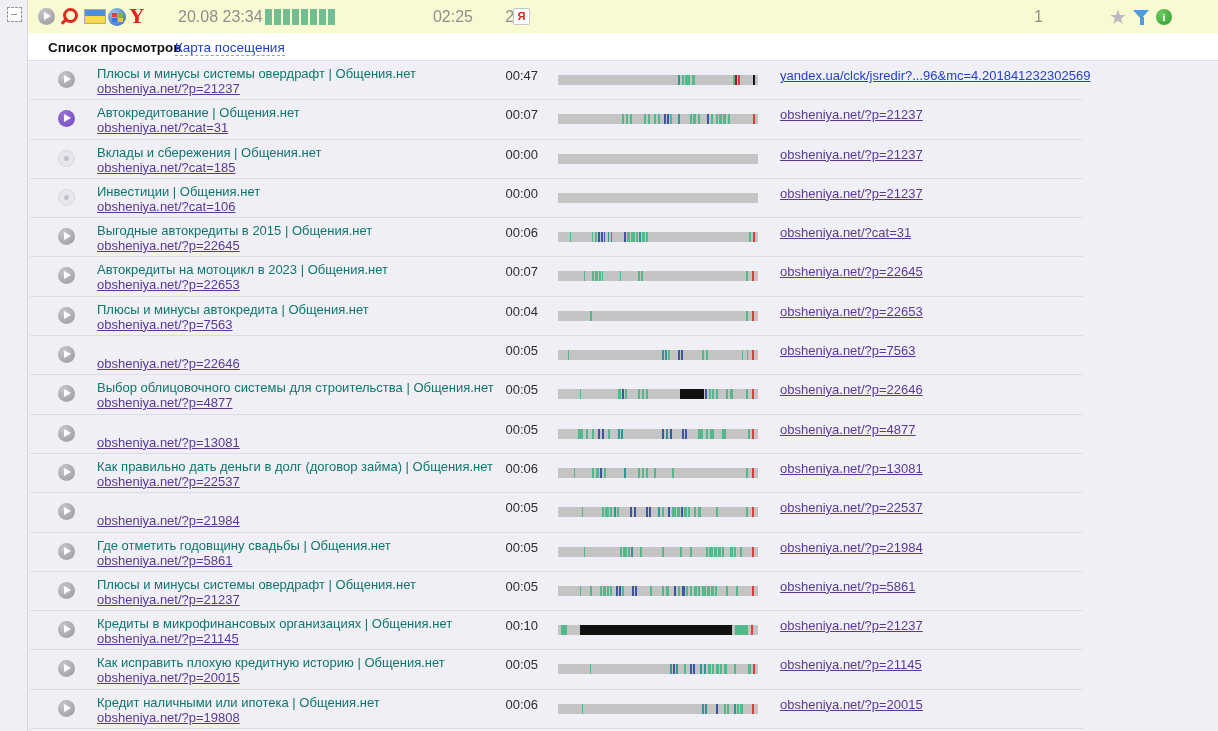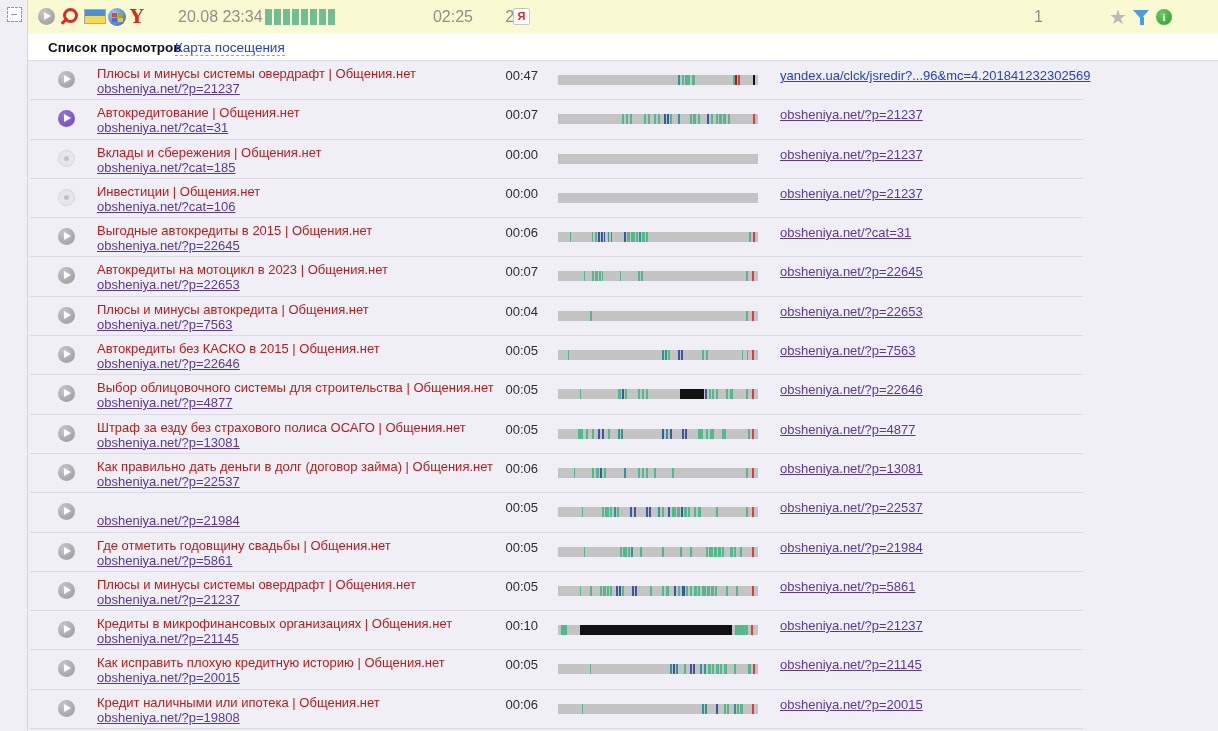--- a/index.html
+++ b/index.html
@@ -67,21 +67,21 @@
   
   .tabs{position:absolute;left:0;top:33px;right:0;height:27px;background:#fff;}
   .tab-active{position:absolute;left:20px;top:7px;font-size:13.5px;font-weight:bold;color:#111;}
   .tab-link{position:absolute;left:147px;top:7px;font-size:13.5px;color:#2440cf;text-decoration:none;border-bottom:1px dashed #8fa0dc;cursor:pointer;}
 
   
   .rows{position:absolute;left:0;top:60px;right:0;bottom:0;background:#f0eff5;border-top:1px solid #dddce4;overflow:hidden;}
   .vrow{position:relative;height:39.3px;}
   .vrow .sep{position:absolute;left:2px;bottom:0;width:1053px;height:1px;background:#dcdbe3;}
   .vrow .picon{position:absolute;left:30px;top:10px;}
-  .vrow .ptitle{position:absolute;left:69px;top:5px;font-size:13px;color:#b91c1c;white-space:nowrap;}
+  .vrow .ptitle{position:absolute;left:69px;top:5px;font-size:13px;color:#0f766e;white-space:nowrap;}
   .vrow .purl{position:absolute;left:69px;top:20px;font-size:13px;white-space:nowrap;}
   .vrow .dur{position:absolute;left:430px;top:7px;width:80px;text-align:right;font-size:13px;color:#2d2d2d;}
   .vrow .bar{position:absolute;left:530px;top:14px;width:200px;height:10px;background:#c4c4c4;}
   .vrow .bar .stripe{position:absolute;top:0;height:10px;}
   .vrow .ref{position:absolute;left:752px;top:7px;font-size:13px;white-space:nowrap;}
 </style>
 </head>
 <body>
 
 <div class="screen">
@@ -281,21 +281,20 @@
             <div class="stripe" style="left: 16%; width: 0.8%; background: rgb(84, 185, 138);"></div>
             <div class="stripe" style="left: 94%; width: 0.8%; background: rgb(84, 185, 138);"></div>
             <div class="stripe" style="left: 97%; width: 0.9%; background: rgb(226, 59, 59);"></div>
           </span>
     <a class="ref purplelink" href="#">obsheniya.net/?p=22653</a>
     <span class="sep"></span>
   </div>
 
   <div class="vrow">
     <span class="picon playicon played"></span>
-    <span class="ptitle">Автокредиты без КАСКО в 2015 | Общения.нет</span>
     <a class="purl purplelink" href="#">obsheniya.net/?p=22646</a>
     <span class="dur">00:05</span>
     <span class="bar">
             <div class="stripe" style="left: 5%; width: 0.7%; background: rgb(84, 185, 138);"></div>
             <div class="stripe" style="left: 52%; width: 0.8%; background: rgb(46, 149, 153);"></div>
             <div class="stripe" style="left: 53.5%; width: 1%; background: rgb(46, 149, 153);"></div>
             <div class="stripe" style="left: 55%; width: 0.8%; background: rgb(84, 185, 138);"></div>
             <div class="stripe" style="left: 60%; width: 0.9%; background: rgb(58, 86, 165);"></div>
             <div class="stripe" style="left: 61.5%; width: 0.9%; background: rgb(58, 86, 165);"></div>
             <div class="stripe" style="left: 72%; width: 0.8%; background: rgb(84, 185, 138);"></div>
@@ -330,21 +329,20 @@
             <div class="stripe" style="left: 86%; width: 1.5%; background: rgb(84, 185, 138);"></div>
             <div class="stripe" style="left: 94%; width: 0.8%; background: rgb(84, 185, 138);"></div>
             <div class="stripe" style="left: 97%; width: 0.9%; background: rgb(226, 59, 59);"></div>
           </span>
     <a class="ref purplelink" href="#">obsheniya.net/?p=22646</a>
     <span class="sep"></span>
   </div>
 
   <div class="vrow">
     <span class="picon playicon played"></span>
-    <span class="ptitle">Штраф за езду без страхового полиса ОСАГО | Общения.нет</span>
     <a class="purl purplelink" href="#">obsheniya.net/?p=13081</a>
     <span class="dur">00:05</span>
     <span class="bar">
             <div class="stripe" style="left: 10%; width: 2.5%; background: rgb(84, 185, 138);"></div>
             <div class="stripe" style="left: 14%; width: 0.8%; background: rgb(84, 185, 138);"></div>
             <div class="stripe" style="left: 17%; width: 0.8%; background: rgb(84, 185, 138);"></div>
             <div class="stripe" style="left: 20%; width: 1%; background: rgb(58, 86, 165);"></div>
             <div class="stripe" style="left: 22%; width: 1%; background: rgb(58, 86, 165);"></div>
             <div class="stripe" style="left: 25%; width: 0.8%; background: rgb(84, 185, 138);"></div>
             <div class="stripe" style="left: 30%; width: 1%; background: rgb(46, 149, 153);"></div>

